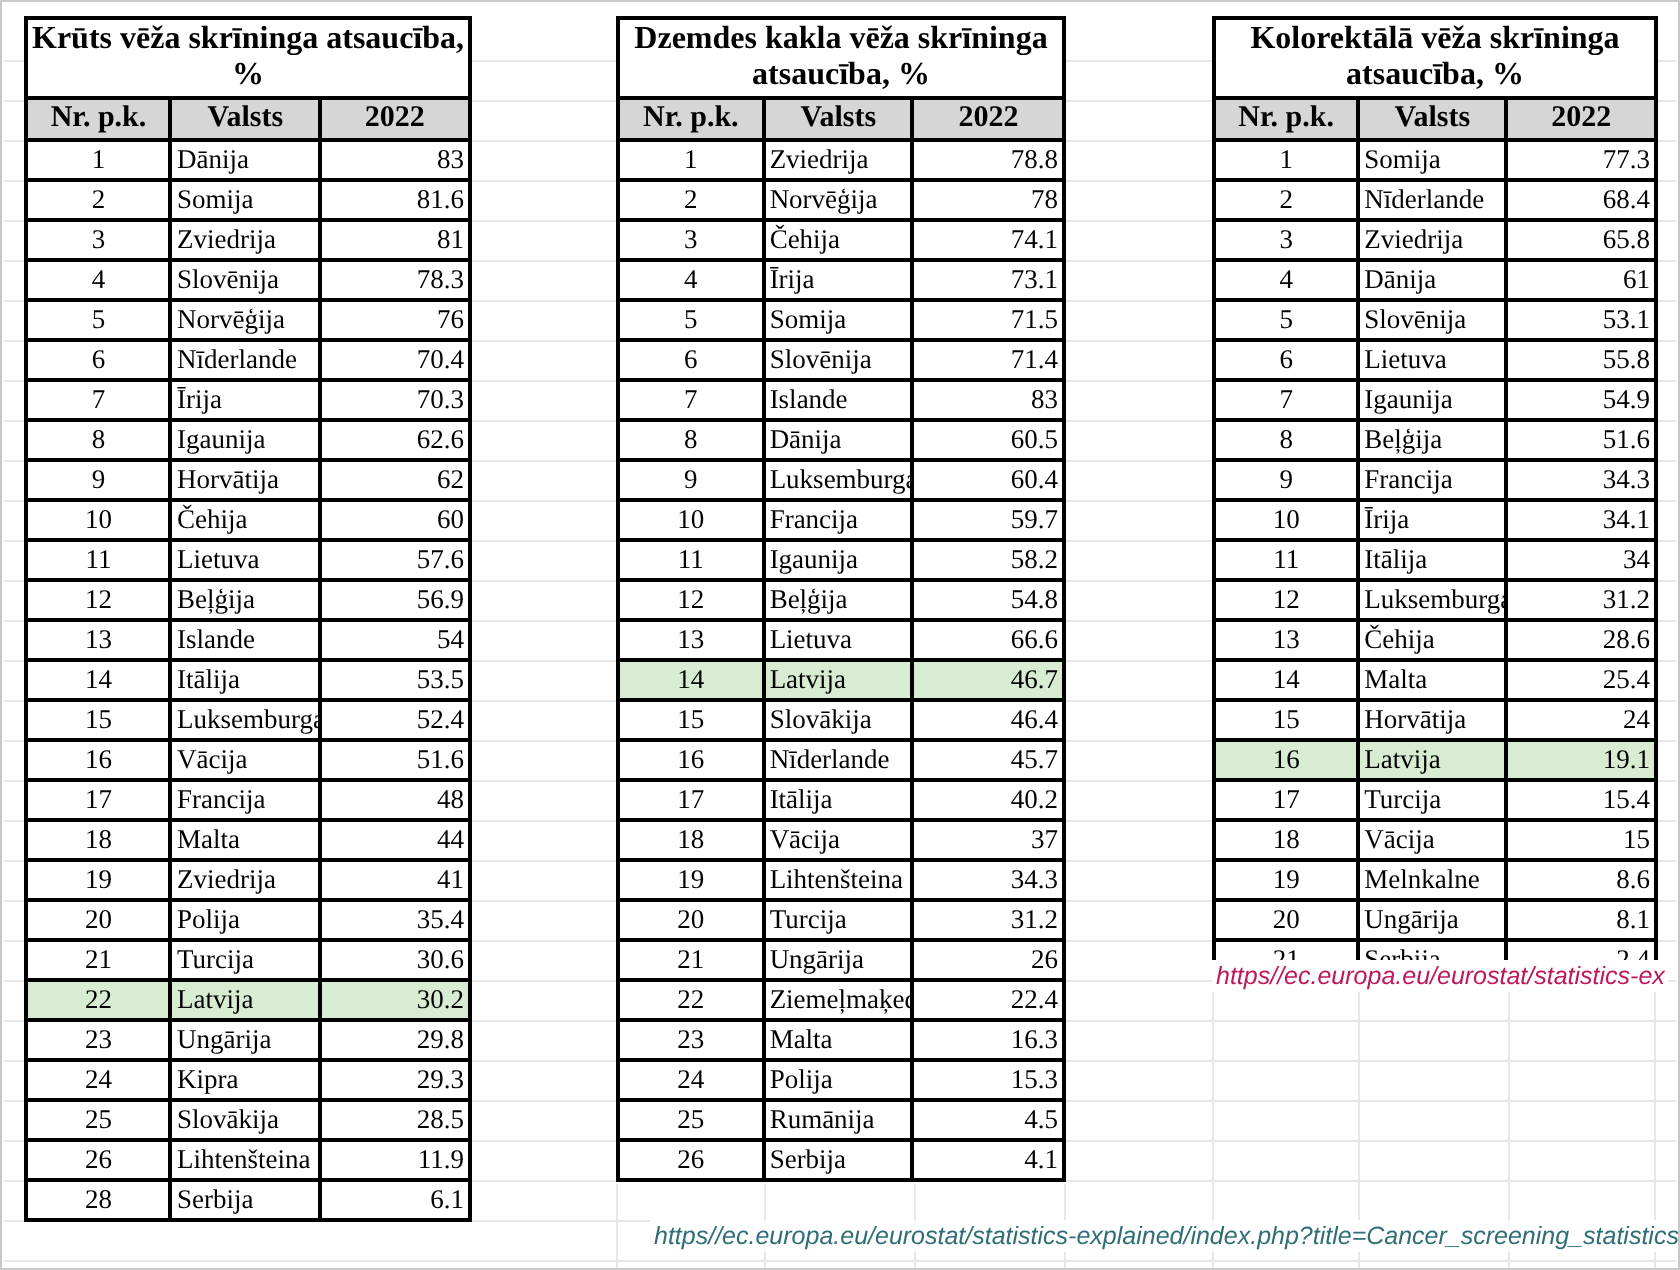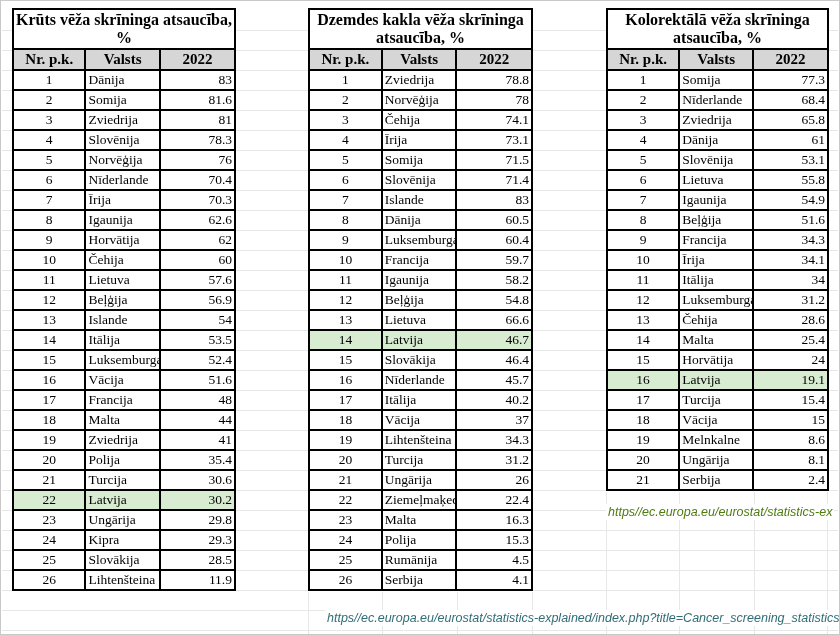--- a/index.html
+++ b/index.html
@@ -32,21 +32,21 @@
   th{background:var(--hdr);font-weight:bold;font-size:15px;text-align:center;height:17px;}
   td.c-rank{text-align:center;}
   td.c-country{text-align:left;}
   td.c-val{text-align:right;}
   tr.hl td{background:var(--hl);}
   
   .src{
     position:absolute;z-index:3;font-family:"Liberation Sans","DejaVu Sans",sans-serif;
     font-style:italic;font-size:12.5px;white-space:nowrap;background:#fff;padding:1px 2px;
   }
-  .src-right{left:605px;top:503px;color:#4d7c0f;}
+  .src-right{left:605px;top:479px;color:#be185d;}
   .src-bottom{left:324px;top:609px;color:var(--teal);}
 </style>
 </head>
 <body>
 
 <div class="grid-bg"></div>
 
 <div class="vline" style="left:307px;top:591px;height:44px;"></div>
 <div class="vline" style="left:381px;top:591px;height:44px;"></div>
 <div class="vline" style="left:456px;top:591px;height:44px;"></div>
@@ -190,20 +190,25 @@
         <tr>
           <td class="c-rank">25</td>
           <td class="c-country">Slovākija</td>
           <td class="c-val">28.5</td>
         </tr>
         <tr>
           <td class="c-rank">26</td>
           <td class="c-country">Lihtenšteina</td>
           <td class="c-val">11.9</td>
         </tr>
+        <tr>
+          <td class="c-rank">28</td>
+          <td class="c-country">Serbija</td>
+          <td class="c-val">6.1</td>
+        </tr>
       </tbody>
   </table>
 </div>
 
 <div class="tbl t2">
   <div class="title">Dzemdes kakla vēža skrīninga atsaucība, %</div>
   <table>
     <thead>
       <tr>
         <th class="c-rank" style="width:32.6%">Nr. p.k.</th>

